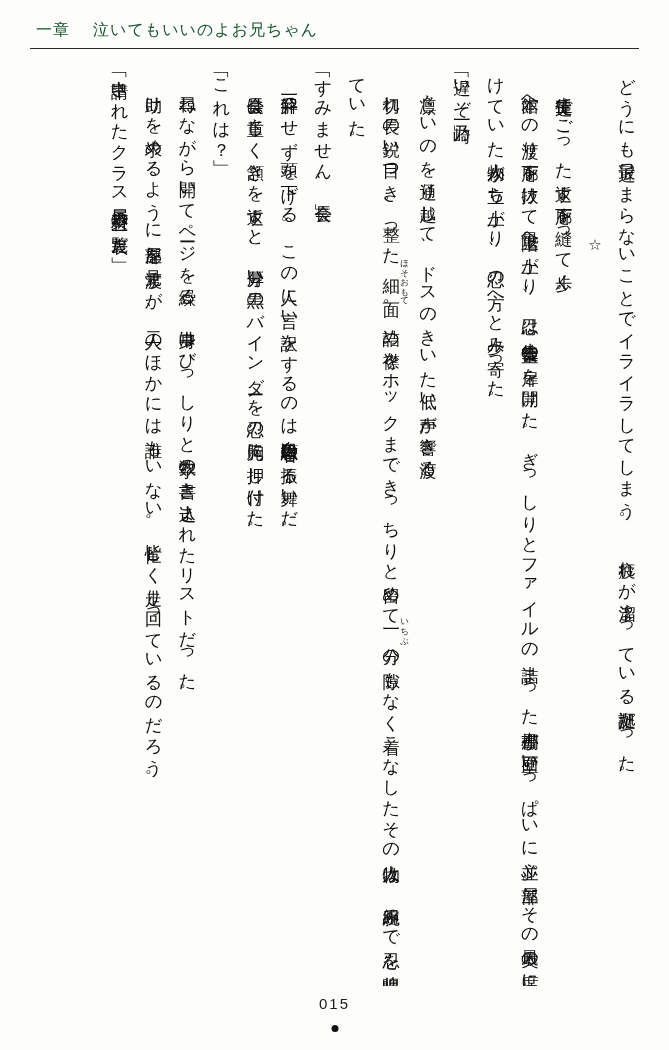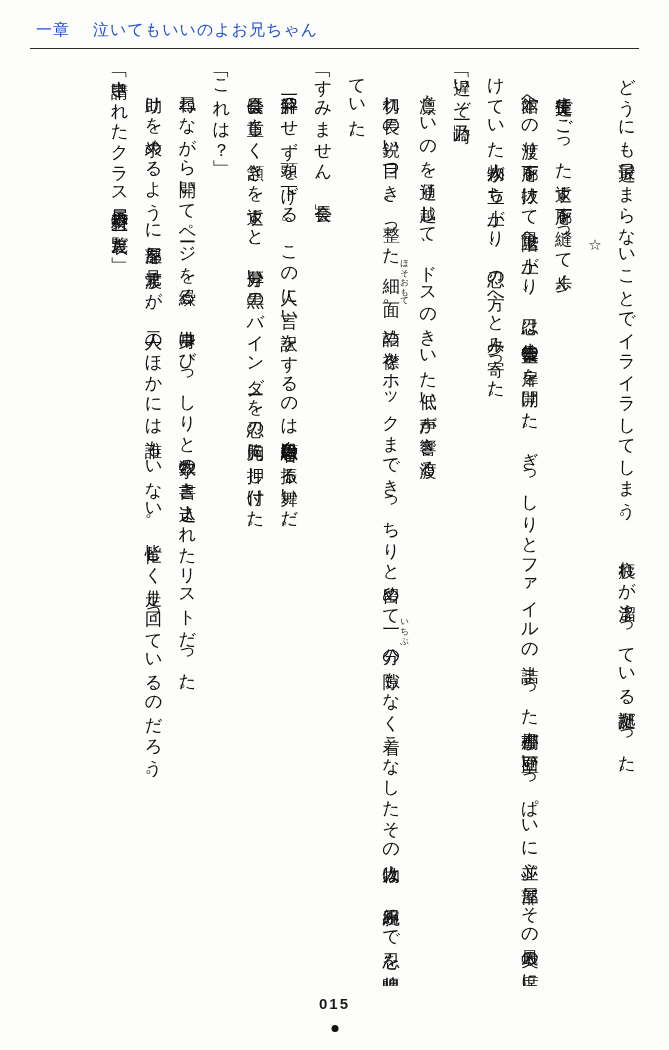--- a/index.html
+++ b/index.html
@@ -23,21 +23,21 @@
   }
 
   
   .running-header {
     position: absolute;
     top: 20px;
     left: 36px;
     right: 36px;
     font-size: 16px;
     letter-spacing: 1px;
-    color: #1d4ed8;
+    color: #14532d;
     white-space: nowrap;
   }
   .running-header .chapter-num {
     margin-right: 18px;
   }
   .header-rule {
     position: absolute;
     top: 48px;
     left: 30px;
     right: 30px;
@@ -89,21 +89,20 @@
   .folio {
     position: absolute;
     bottom: 38px;
     left: 0;
     right: 0;
     text-align: center;
     font-size: 15px;
     letter-spacing: 2px;
     color: #1a1a1a;
     font-family: "Liberation Sans", sans-serif;
-    font-weight: bold;
   }
   .folio-dot {
     position: absolute;
     bottom: 18px;
     left: 50%;
     transform: translateX(-50%);
     width: 7px;
     height: 7px;
     border-radius: 50%;
     background: #111111;

